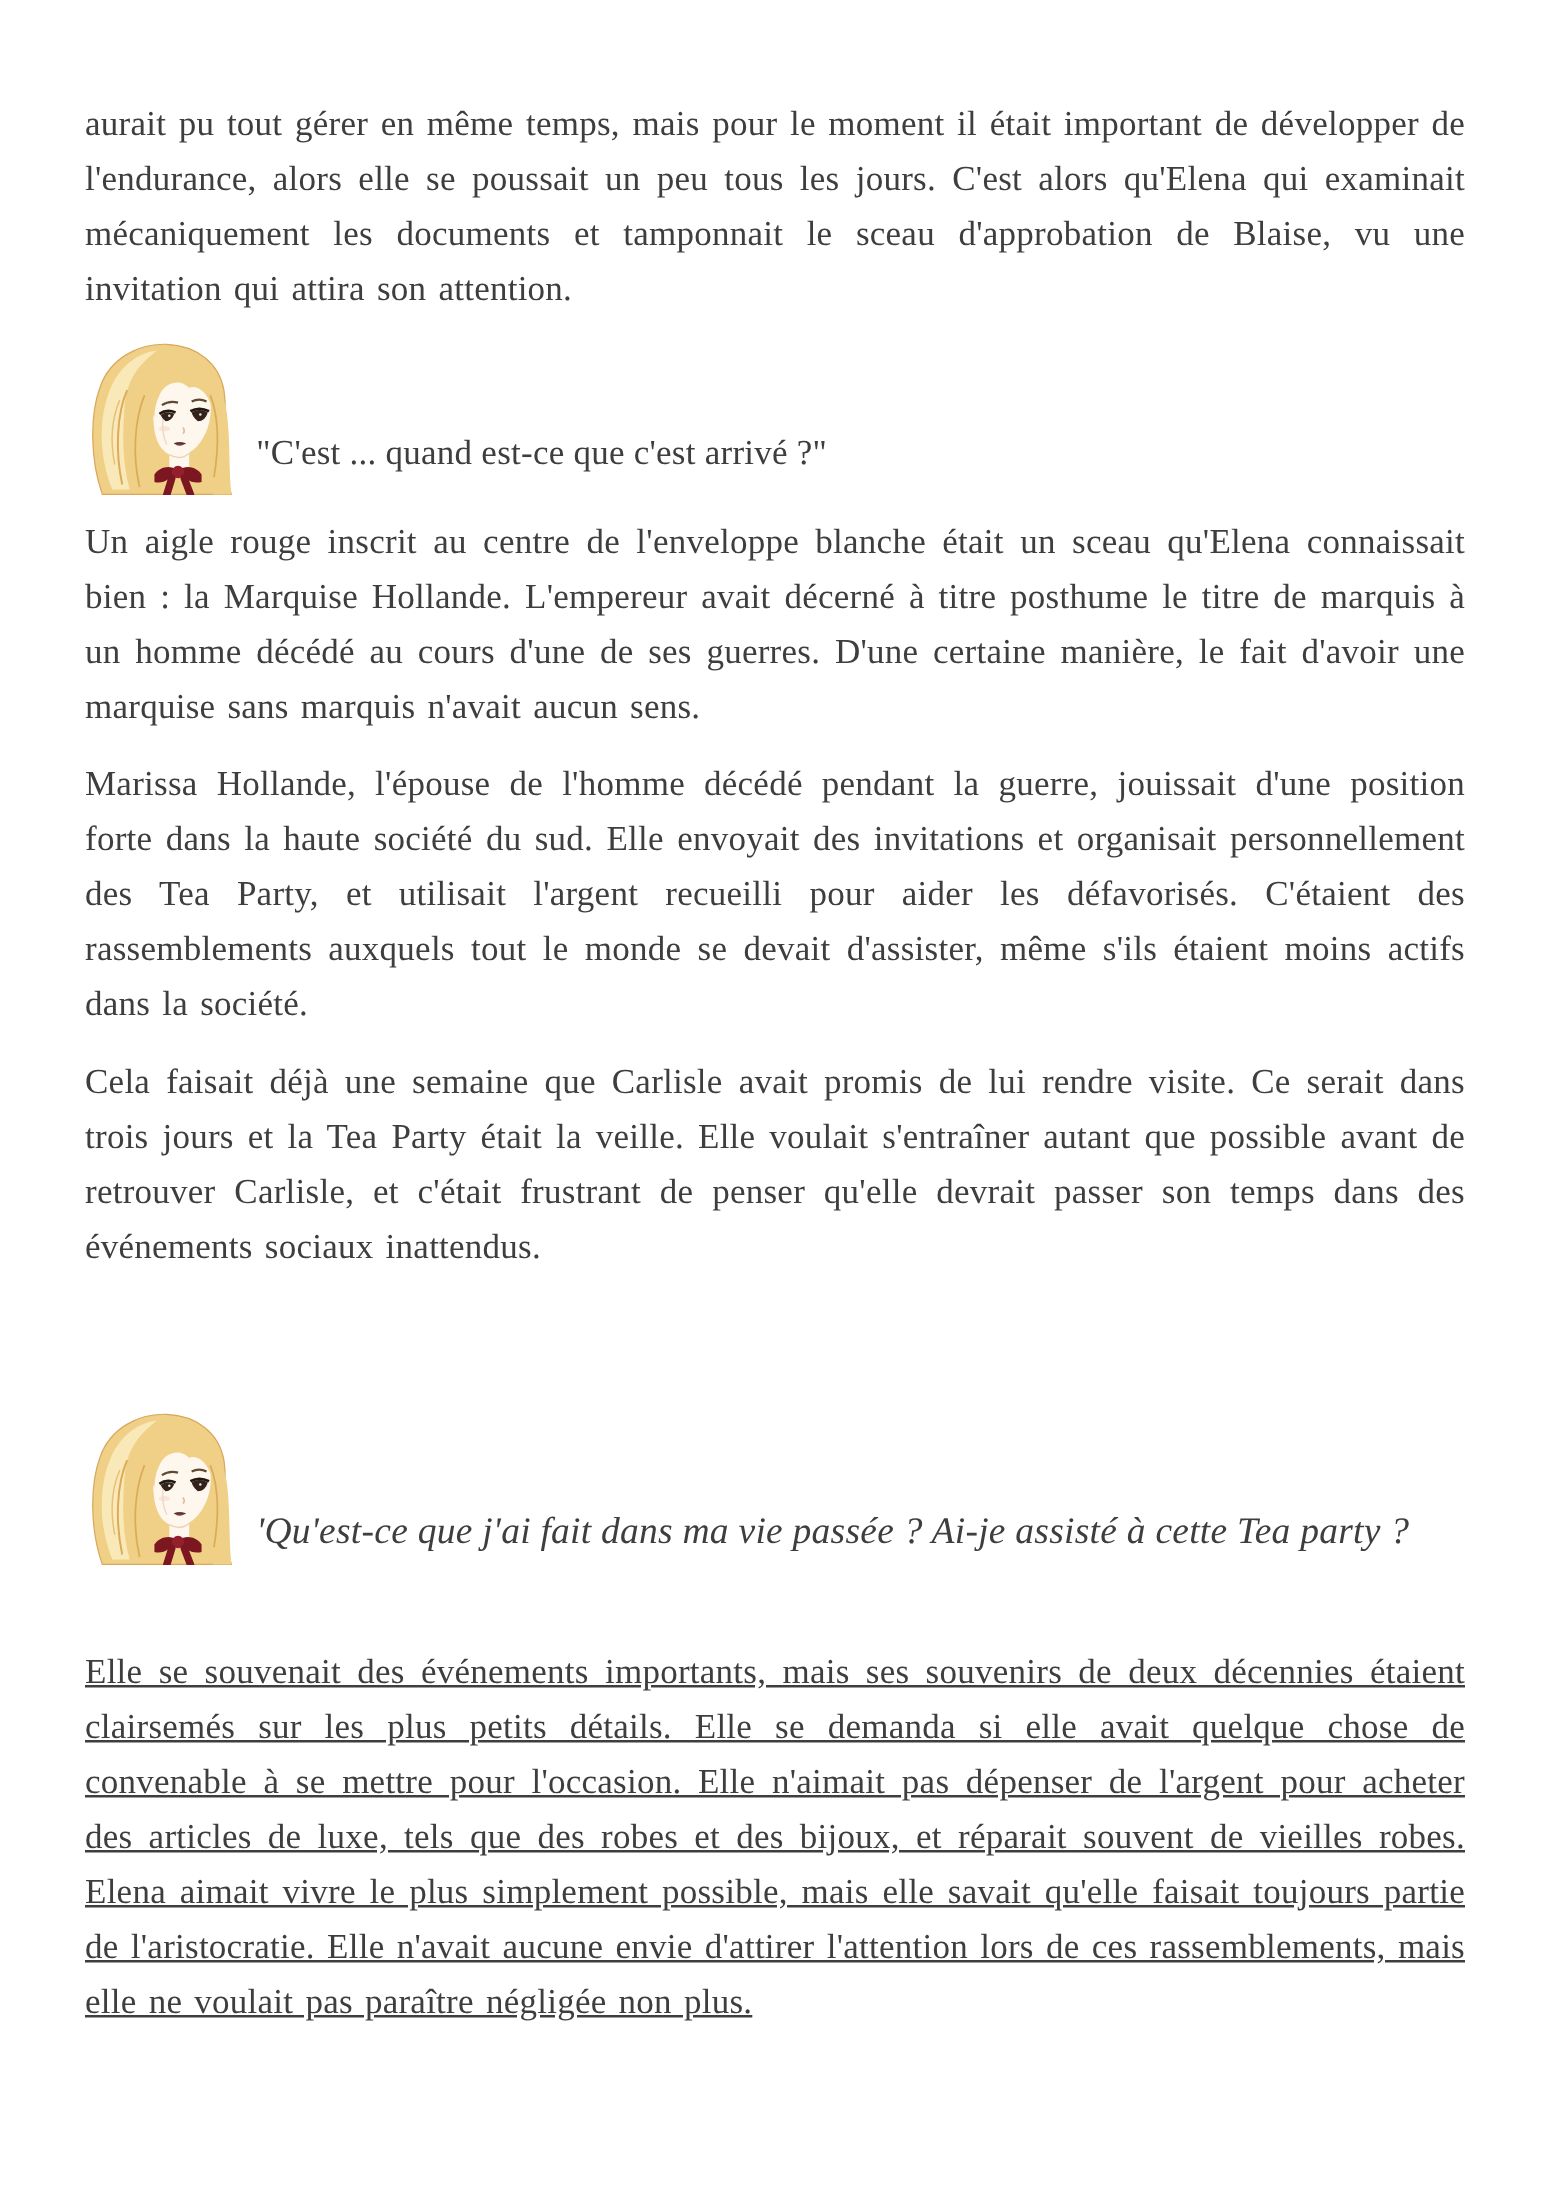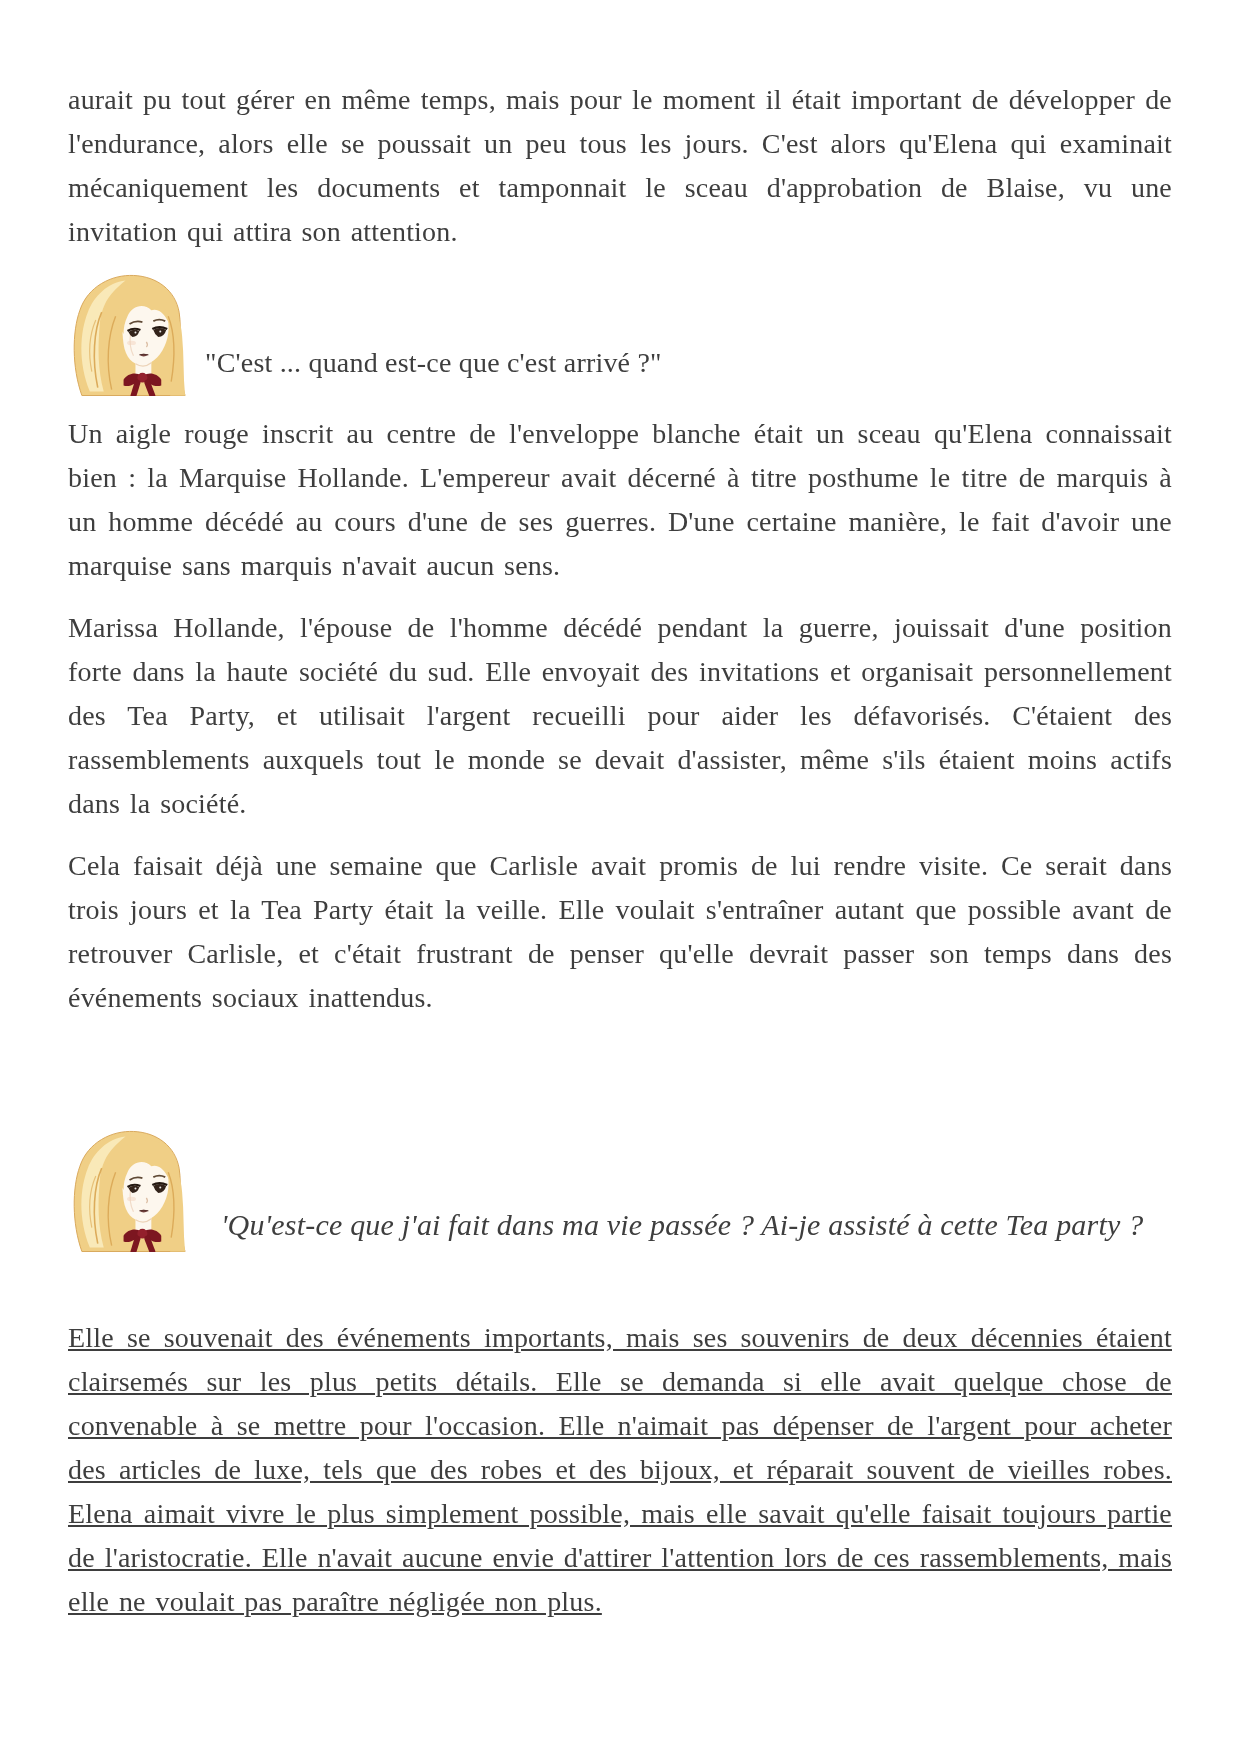--- a/index.html
+++ b/index.html
@@ -27,21 +27,21 @@
     text-align:justify;
     letter-spacing:0.2px;
     word-spacing:2.5px;
     margin:0 0 18px 0;
   }
   .dialogue{
     display:flex;
     align-items:flex-end;
   }
   .dialogue-1{margin:0 0 16px 0;}
-  .dialogue-2{margin:108px 0 0 0;gap:16px;}
+  .dialogue-2{margin:108px 0 0 0;}
   .portrait-svg{
     width:127px;
     height:124px;
     display:block;
     flex:none;
   }
   .quote{
     margin-left:10px;
     padding-bottom:16px;
     font-size:28px;

